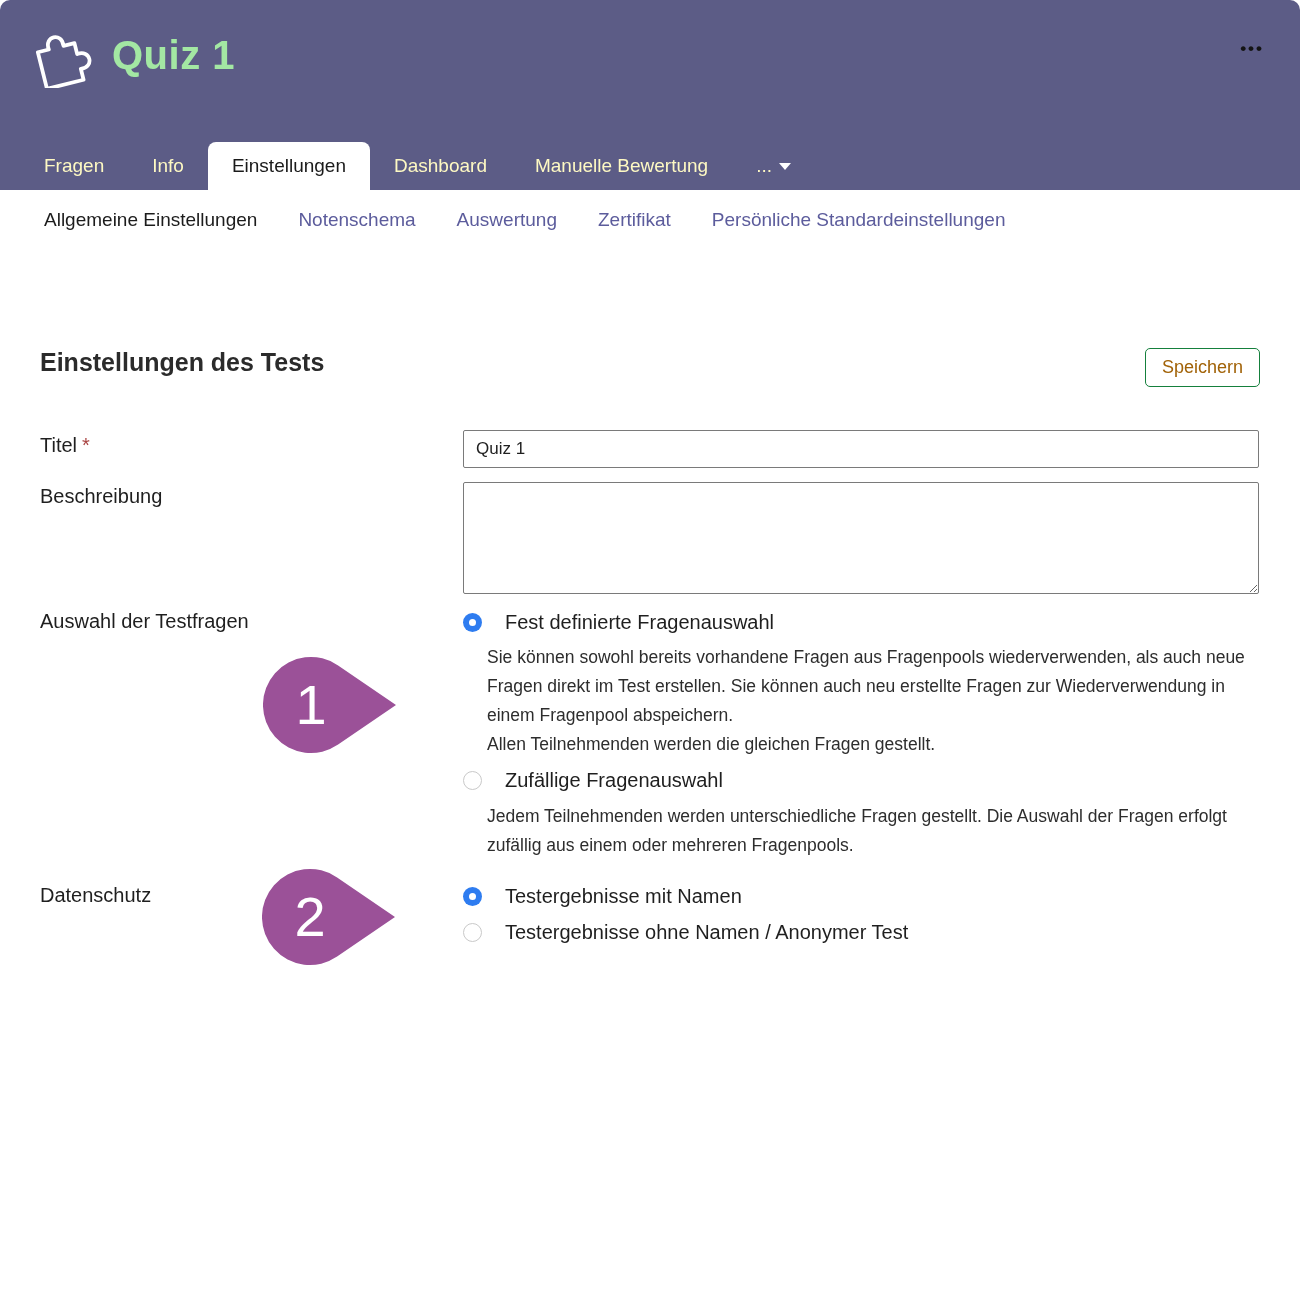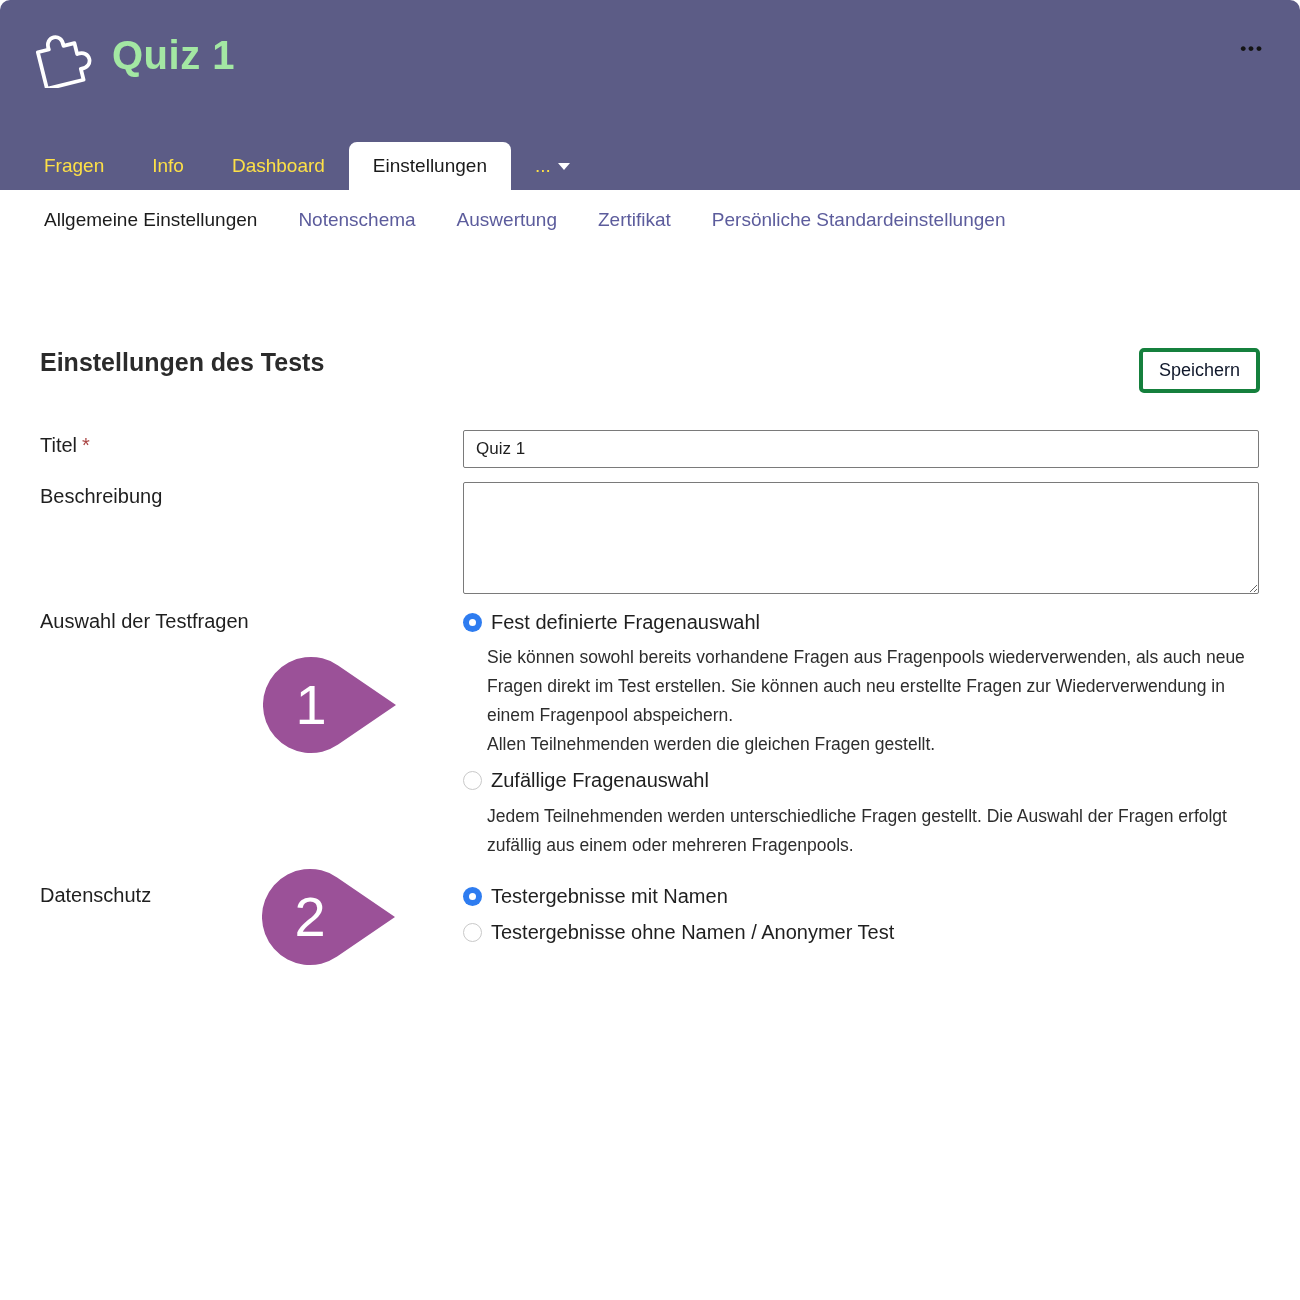--- a/index.html
+++ b/index.html
@@ -16,21 +16,21 @@
   .header-top{position:absolute;top:22px;left:30px;display:flex;align-items:center;}
   .obj-icon{width:66px;height:66px;flex:none;}
   .obj-title{margin-left:16px;font-size:40px;font-weight:bold;color:#a3e8a3;letter-spacing:.5px;}
   .actions-dots{
     position:absolute;top:40px;right:36px;color:#141414;font-size:17px;
     letter-spacing:2px;font-weight:bold;cursor:pointer;line-height:1;
   }
   
   .tabs{position:absolute;bottom:0;left:20px;right:20px;display:flex;align-items:flex-end;height:48px;}
   .tab{
-    height:48px;line-height:48px;padding:0 24px;font-size:19px;color:#fde047;
+    height:48px;line-height:48px;padding:0 24px;font-size:19px;color:#fef9c3;
     cursor:pointer;white-space:nowrap;
   }
   .tab.active{
     background:#fff;color:#1a1a1a;border-radius:8px 8px 0 0;height:49px;margin-bottom:-1px;
   }
   .tab .caret{
     display:inline-block;margin-left:7px;vertical-align:middle;
     width:0;height:0;border-left:6px solid transparent;border-right:6px solid transparent;
     border-top:7px solid #fff;
   }
@@ -38,22 +38,22 @@
   .subnav{
     position:absolute;top:190px;left:0;width:1104px;height:60px;background:#fff;
     display:flex;align-items:center;padding-left:44px;box-sizing:border-box;gap:41px;
   }
   .subtab{font-size:19px;color:#5c5c9c;cursor:pointer;white-space:nowrap;}
   .subtab.active{color:#1c1c1c;cursor:default;}
   
   .content{position:absolute;top:340px;left:40px;width:1220px;}
   .page-title{position:absolute;top:8px;left:0;font-size:25px;font-weight:bold;color:#2b2b2b;margin:0;}
   .save-btn{
-    position:absolute;top:8px;right:0;font-family:inherit;font-size:18px;color:#0f172a;
-    background:#fff;border:4px solid #15803d;border-radius:5px;padding:8px 16px;cursor:pointer;
+    position:absolute;top:8px;right:0;font-family:inherit;font-size:18px;color:#a16207;
+    background:#fff;border:1px solid #15803d;border-radius:5px;padding:8px 16px;cursor:pointer;
   }
   .form-label{position:absolute;left:0;font-size:20px;color:#1f1f1f;}
   .req{color:#a94442;margin-left:5px;}
   .text-input{
     position:absolute;left:423px;width:796px;height:38px;box-sizing:border-box;
     border:1px solid #7a7a7a;border-radius:2px;font-family:inherit;font-size:17px;
     padding:0 12px;color:#1f1f1f;background:#fff;
   }
   .text-area{
     position:absolute;left:423px;width:796px;height:112px;box-sizing:border-box;
@@ -62,21 +62,21 @@
   }
   .option-row{position:absolute;left:423px;display:flex;align-items:center;cursor:pointer;}
   .radio{
     width:19px;height:19px;border-radius:50%;border:1.5px solid #c9c9c9;background:#fff;
     box-sizing:border-box;position:relative;flex:none;
   }
   .radio[data-checked="true"]{border:none;background:#2e7cf0;}
   .radio[data-checked="true"]::after{
     content:"";position:absolute;top:6px;left:6px;width:7px;height:7px;border-radius:50%;background:#fff;
   }
-  .option-label{margin-left:9px;font-size:20px;color:#1f1f1f;}
+  .option-label{margin-left:23px;font-size:20px;color:#1f1f1f;}
   .option-desc{
     position:absolute;left:447px;width:775px;font-size:17.5px;line-height:29px;color:#2d2d2d;
     hyphens:manual;
   }
   .option-desc p{margin:0;}
   
   .callout{position:absolute;pointer-events:none;}
 </style>
 </head>
 <body>
@@ -88,22 +88,23 @@
         <path d="M12 26 L24 26 C22 11 42 11 40 26 L52 26 L52 38 C67 36 67 56 52 54 L52 66 L12 66 Z" fill="none" stroke="#ffffff" stroke-width="4" stroke-linejoin="round" stroke-linecap="round"></path>
       </g>
     </svg>
     <span class="obj-title">Quiz 1</span>
   </div>
   <span class="actions-dots">•••</span>
 
   <div class="tabs">
     <div class="tab">Fragen</div>
     <div class="tab">Info</div>
+    <div class="tab active">Einstellungen</div>
     <div class="tab">Dashboard</div>
-    <div class="tab active">Einstellungen</div>
+    <div class="tab">Manuelle Bewertung</div>
     <div class="tab"><span>...</span><span class="caret"></span></div>
   </div>
 </div>
 
 <div class="subnav">
   <span class="subtab active">Allgemeine Einstellungen</span>
   <span class="subtab">Notenschema</span>
   <span class="subtab">Auswertung</span>
   <span class="subtab">Zertifikat</span>
   <span class="subtab">Persönliche Standardeinstellungen</span>

